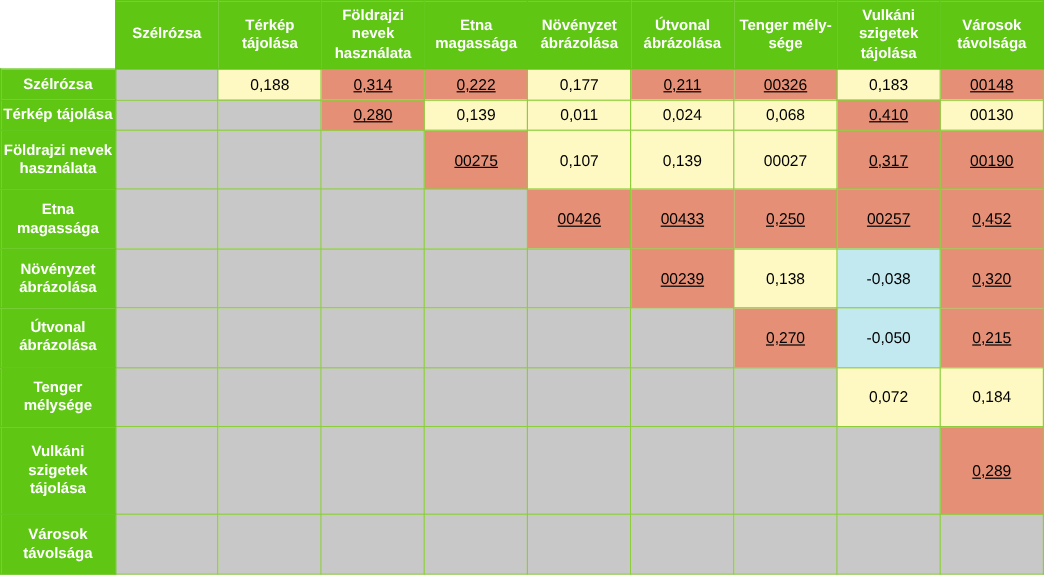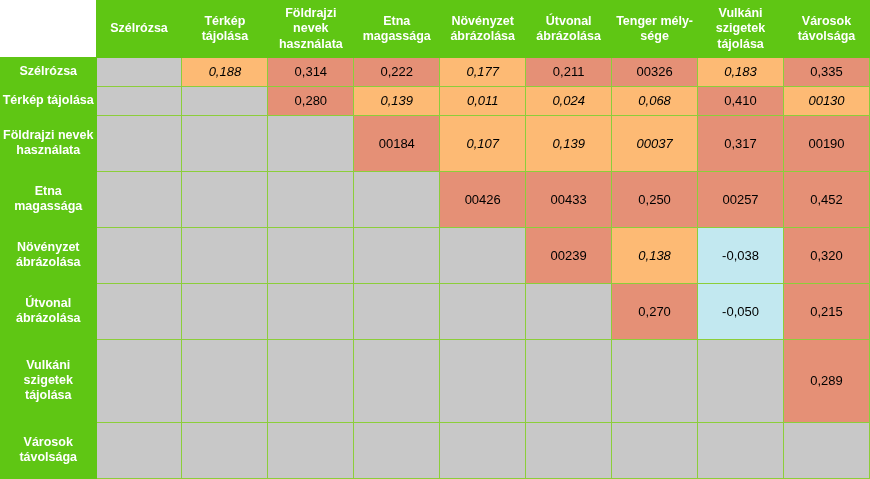--- a/index.html
+++ b/index.html
@@ -12,22 +12,22 @@
   .colhead,.rowhead{
        background:#5FC614;color:#ffffff;font-weight:bold;
        font-size:12.5px;line-height:1.22;text-align:center;
        vertical-align:middle;border:1px solid #5FC614;}
   .colhead{height:56px;padding:2px 3px;}
   .rowhead{width:95px;padding:2px 4px;}
   .cell{border:1px solid #8CCE3A;text-align:center;
        vertical-align:middle;font-size:13px;color:#000000;
        font-weight:normal;}
   .c-empty{background:#C8C8C8;}
-  .c-low{background:#fdba74;font-style:italic;}
-  .c-high{background:#E59076;}
+  .c-low{background:#fef9c3;}
+  .c-high{background:#E59076;text-decoration:underline;}
   .c-neg{background:#C2E8F0;}
 </style>
 </head>
 <body>
 
 <table id="matrix-table">
   <thead>
     <tr>
       <th class="corner"></th>
     <th class="colhead">Szélrózsa</th>
@@ -45,43 +45,43 @@
       <tr>
         <th class="rowhead">Szélrózsa</th>
         <td class="cell c-empty"></td>
         <td class="cell c-low">0,188</td>
         <td class="cell c-high">0,314</td>
         <td class="cell c-high">0,222</td>
         <td class="cell c-low">0,177</td>
         <td class="cell c-high">0,211</td>
         <td class="cell c-high">00326</td>
         <td class="cell c-low">0,183</td>
-        <td class="cell c-high">0,335</td>
+        <td class="cell c-high">00148</td>
       </tr>
       <tr>
         <th class="rowhead">Térkép tájolása</th>
         <td class="cell c-empty"></td>
         <td class="cell c-empty"></td>
         <td class="cell c-high">0,280</td>
         <td class="cell c-low">0,139</td>
         <td class="cell c-low">0,011</td>
         <td class="cell c-low">0,024</td>
         <td class="cell c-low">0,068</td>
         <td class="cell c-high">0,410</td>
         <td class="cell c-low">00130</td>
       </tr>
       <tr>
         <th class="rowhead">Földrajzi nevek használata</th>
         <td class="cell c-empty"></td>
         <td class="cell c-empty"></td>
         <td class="cell c-empty"></td>
-        <td class="cell c-high">00184</td>
+        <td class="cell c-high">00275</td>
         <td class="cell c-low">0,107</td>
         <td class="cell c-low">0,139</td>
-        <td class="cell c-low">00037</td>
+        <td class="cell c-low">00027</td>
         <td class="cell c-high">0,317</td>
         <td class="cell c-high">00190</td>
       </tr>
       <tr>
         <th class="rowhead">Etna magassága</th>
         <td class="cell c-empty"></td>
         <td class="cell c-empty"></td>
         <td class="cell c-empty"></td>
         <td class="cell c-empty"></td>
         <td class="cell c-high">00426</td>
@@ -108,20 +108,32 @@
         <td class="cell c-empty"></td>
         <td class="cell c-empty"></td>
         <td class="cell c-empty"></td>
         <td class="cell c-empty"></td>
         <td class="cell c-empty"></td>
         <td class="cell c-high">0,270</td>
         <td class="cell c-neg">-0,050</td>
         <td class="cell c-high">0,215</td>
       </tr>
       <tr>
+        <th class="rowhead">Tenger mélysége</th>
+        <td class="cell c-empty"></td>
+        <td class="cell c-empty"></td>
+        <td class="cell c-empty"></td>
+        <td class="cell c-empty"></td>
+        <td class="cell c-empty"></td>
+        <td class="cell c-empty"></td>
+        <td class="cell c-empty"></td>
+        <td class="cell c-low">0,072</td>
+        <td class="cell c-low">0,184</td>
+      </tr>
+      <tr>
         <th class="rowhead">Vulkáni szigetek tájolása</th>
         <td class="cell c-empty"></td>
         <td class="cell c-empty"></td>
         <td class="cell c-empty"></td>
         <td class="cell c-empty"></td>
         <td class="cell c-empty"></td>
         <td class="cell c-empty"></td>
         <td class="cell c-empty"></td>
         <td class="cell c-empty"></td>
         <td class="cell c-high">0,289</td>

